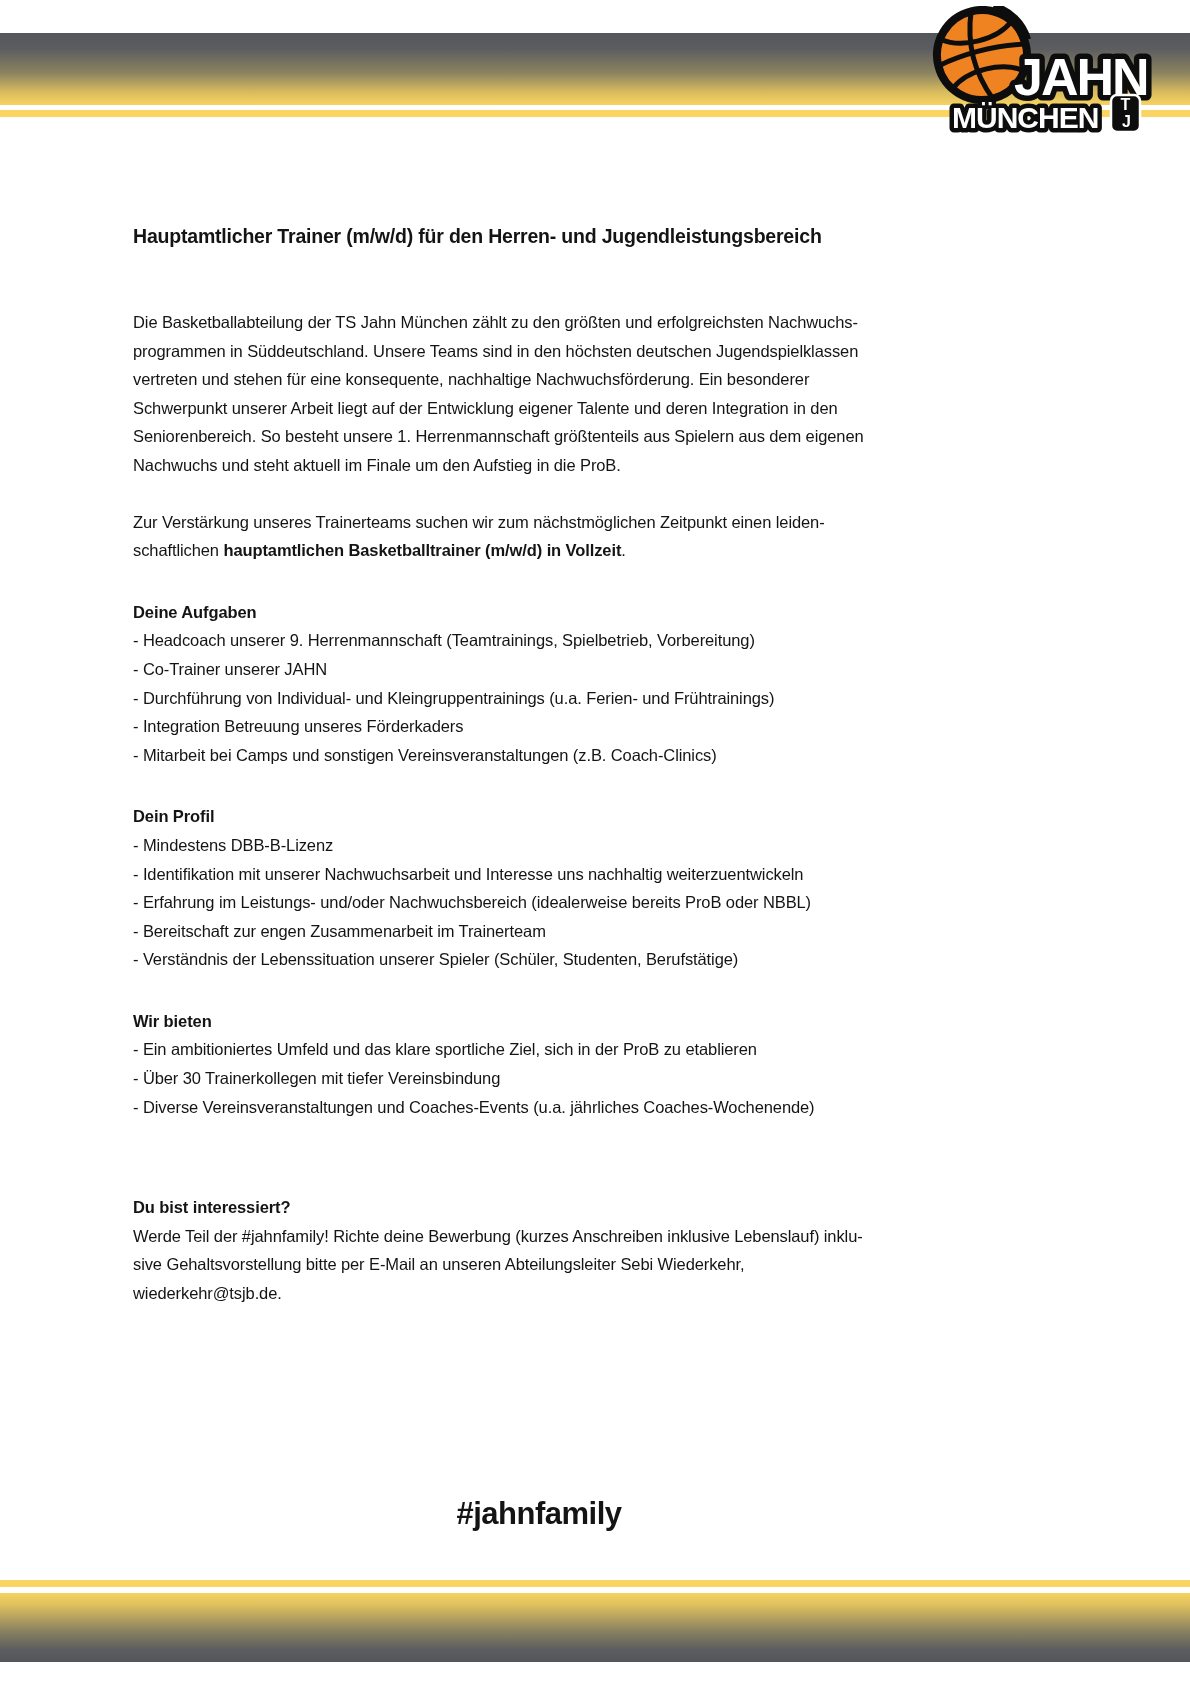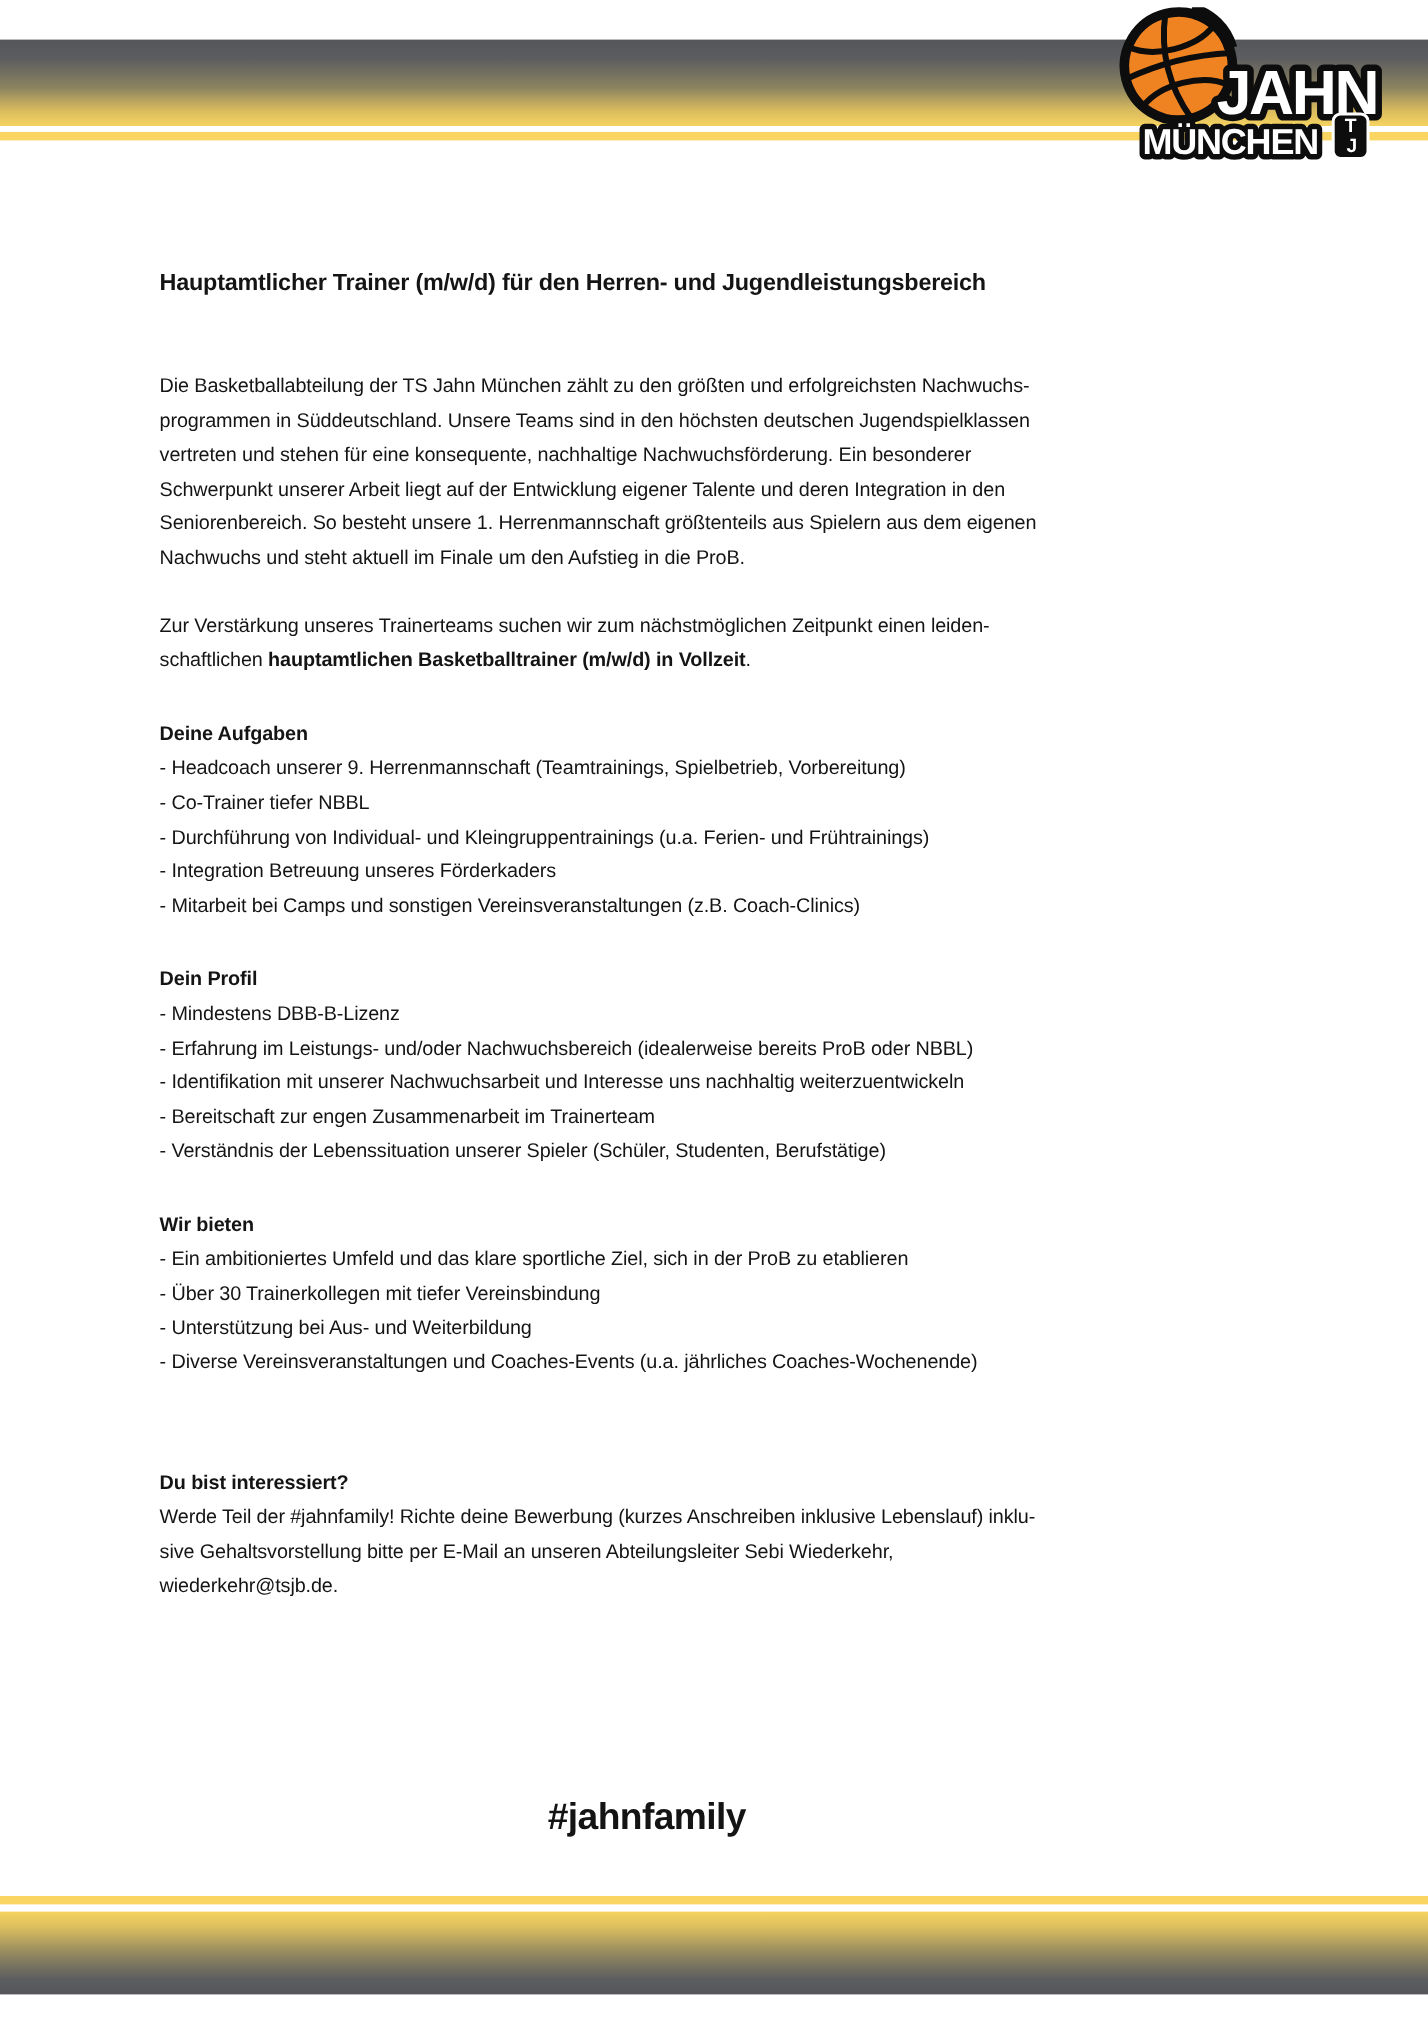--- a/index.html
+++ b/index.html
@@ -69,40 +69,39 @@
 Schwerpunkt unserer Arbeit liegt auf der Entwicklung eigener Talente und deren Integration in den
 Seniorenbereich. So besteht unsere 1. Herrenmannschaft größtenteils aus Spielern aus dem eigenen
 Nachwuchs und steht aktuell im Finale um den Aufstieg in die ProB.</p>
 
   <p class="para recruit"><span>Zur Verstärkung unseres Trainerteams suchen wir zum nächstmöglichen Zeitpunkt einen leiden-
 schaftlichen </span><span class="bold-inline">hauptamtlichen Basketballtrainer (m/w/d) in Vollzeit</span><span>.</span></p>
 
   <section>
     <h2 class="sec-heading">Deine Aufgaben</h2>
     <div class="sec-line">- Headcoach unserer 9. Herrenmannschaft (Teamtrainings, Spielbetrieb, Vorbereitung)</div>
-    <div class="sec-line">- Co-Trainer tiefer NBBL</div>
+    <div class="sec-line">- Co-Trainer unserer JAHN</div>
     <div class="sec-line">- Durchführung von Individual- und Kleingruppentrainings (u.a. Ferien- und Frühtrainings)</div>
     <div class="sec-line">- Integration Betreuung unseres Förderkaders</div>
     <div class="sec-line">- Mitarbeit bei Camps und sonstigen Vereinsveranstaltungen (z.B. Coach-Clinics)</div>
   </section>
 
   <section>
     <h2 class="sec-heading">Dein Profil</h2>
     <div class="sec-line">- Mindestens DBB-B-Lizenz</div>
+    <div class="sec-line">- Identifikation mit unserer Nachwuchsarbeit und Interesse uns nachhaltig weiterzuentwickeln</div>
     <div class="sec-line">- Erfahrung im Leistungs- und/oder Nachwuchsbereich (idealerweise bereits ProB oder NBBL)</div>
-    <div class="sec-line">- Identifikation mit unserer Nachwuchsarbeit und Interesse uns nachhaltig weiterzuentwickeln</div>
     <div class="sec-line">- Bereitschaft zur engen Zusammenarbeit im Trainerteam</div>
     <div class="sec-line">- Verständnis der Lebenssituation unserer Spieler (Schüler, Studenten, Berufstätige)</div>
   </section>
 
   <section>
     <h2 class="sec-heading">Wir bieten</h2>
     <div class="sec-line">- Ein ambitioniertes Umfeld und das klare sportliche Ziel, sich in der ProB zu etablieren</div>
     <div class="sec-line">- Über 30 Trainerkollegen mit tiefer Vereinsbindung</div>
-    <div class="sec-line">- Unterstützung bei Aus- und Weiterbildung</div>
     <div class="sec-line">- Diverse Vereinsveranstaltungen und Coaches-Events (u.a. jährliches Coaches-Wochenende)</div>
   </section>
 
   <section>
     <h2 class="sec-heading contact-heading">Du bist interessiert?</h2>
     <p class="para"><span>Werde Teil der #jahnfamily! Richte deine Bewerbung (kurzes Anschreiben inklusive Lebenslauf) inklu-
 sive Gehaltsvorstellung bitte per E-Mail an unseren Abteilungsleiter Sebi Wiederkehr,
 </span><span>wiederkehr@tsjb.de.</span></p>
   </section>
 

